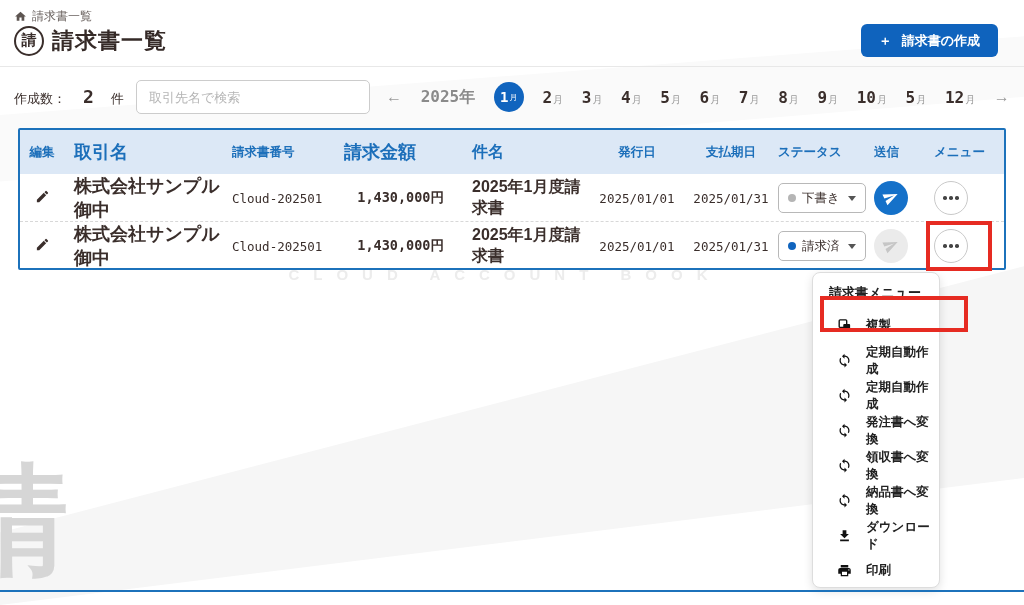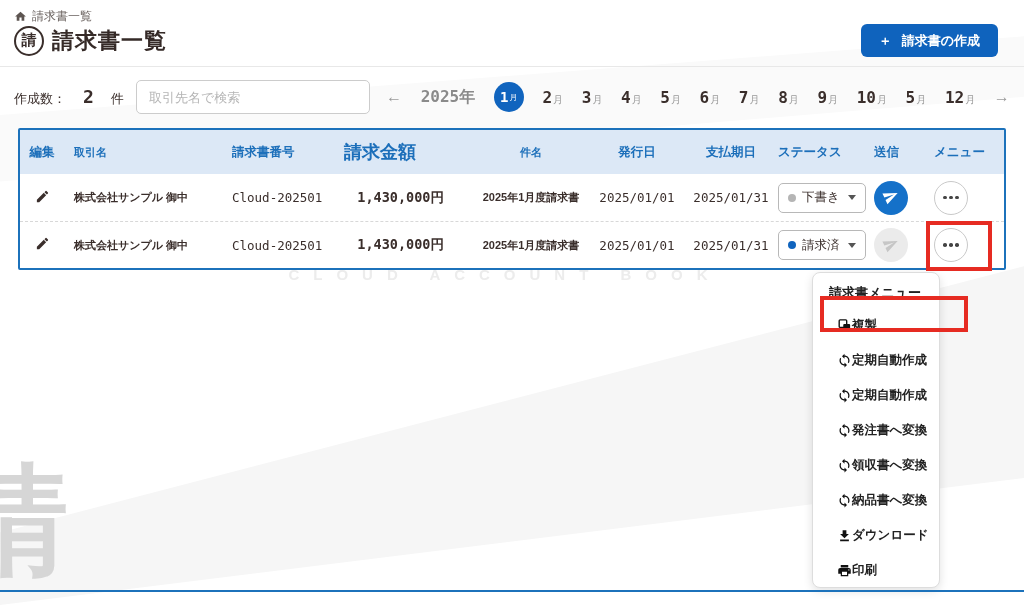--- a/index.html
+++ b/index.html
@@ -57,25 +57,25 @@
   
   .table { position:absolute; left:18px; top:128px; width:988px; border:2px solid #1c72bb;
     border-radius:2px; background:#fff; z-index:2; }
   .grid { display:grid; grid-template-columns:44px 158px 112px 110px 146px 94px 94px 96px 60px 70px;
     align-items:center; }
   .thead { height:44px; background:#dce8f6; }
   .th { font-size:12.5px; font-weight:bold; color:#1c6fba; }
   .trow { height:47px; background:#fff; }
   .trow + .trow { border-top:1px dashed #d8d8d8; }
   .c1 { text-align:center; }
-  .c2 { padding-left:10px; font-size:11px; font-weight:600; }
+  .c2 { padding-left:10px; font-size:18px; font-weight:600; }
   .c3 { padding-left:10px; font-family:"DejaVu Sans Mono", monospace; font-size:12.5px; }
   .c4 { text-align:right; font-family:"DejaVu Sans Mono", monospace; font-size:13.5px; font-weight:bold; }
   .th.c4 { text-align:left; padding-left:10px; font-family:"Liberation Sans", sans-serif; font-size:18px; }
-  .c5 { padding-left:28px; font-size:11px; font-weight:600;text-align:center; }
+  .c5 { padding-left:28px; font-size:16px; font-weight:600; }
   .c6,.c7 { text-align:center; font-family:"DejaVu Sans Mono", monospace; font-size:12.5px; }
   .th.c6,.th.c7 { font-family:Liberation Serif, serif; }
   .c8,.c9,.c10 { text-align:left; }
   .edit-btn { background:none; border:none; cursor:pointer; display:inline-flex; color:#3a2e2b; padding:4px; }
   .status-box { display:inline-flex; align-items:center; gap:6px; height:30px; padding:0 9px;
     border:1px solid #b8b8b8; border-radius:5px; background:#fff; font-size:12.5px; cursor:pointer; }
   .status-box .dot { width:8px; height:8px; border-radius:50%; display:inline-block; }
   .status-box .caret { width:0; height:0; border-left:4px solid transparent; border-right:4px solid transparent;
     border-top:5px solid #555; margin-left:2px; }
   .send-btn { width:34px; height:34px; border-radius:50%; border:none; display:inline-flex;
@@ -84,21 +84,21 @@
   .send-btn.off { background:#ebebeb; color:#c6c6c6; cursor:default; }
   .send-btn svg { transform:rotate(-25deg); }
   .dots-btn { width:34px; height:34px; border-radius:50%; border:1px solid #c9c9c9; background:#fff;
     display:inline-flex; align-items:center; justify-content:center; gap:2.5px; cursor:pointer; }
   .dots-btn s { width:3.5px; height:3.5px; border-radius:50%; background:#444; display:block; text-decoration:none; }
 
   
   .menu-panel { position:absolute; left:812px; top:272px; width:128px; height:316px; background:#fff;
     border:1px solid #ddd; border-radius:8px; box-shadow:0 3px 10px rgba(0,0,0,.12); z-index:5; padding-top:9px; }
   .menu-title { font-size:13px; font-weight:bold; color:#222; padding:2px 0 6px 16px; }
-  .mitem { height:35px; display:flex; align-items:center; padding-left:24px;
+  .mitem { height:35px; display:flex; align-items:center; gap:14px; padding-left:24px;
     font-size:12.5px; font-weight:600; color:#222; cursor:pointer; }
   .mitem .icn { display:inline-flex; color:#111; }
 
   
   .red-box { position:absolute; border:4px solid #e62b22; z-index:10; pointer-events:none; }
   .red-box.rb-menu { left:926px; top:221px; width:66px; height:50px; }
   .red-box.rb-copy { left:820px; top:296px; width:148px; height:36px; }
 
   .bottom-line { position:absolute; left:0; top:590px; width:1024px; height:2px; background:#1c72bb; z-index:6; }
 </style>

